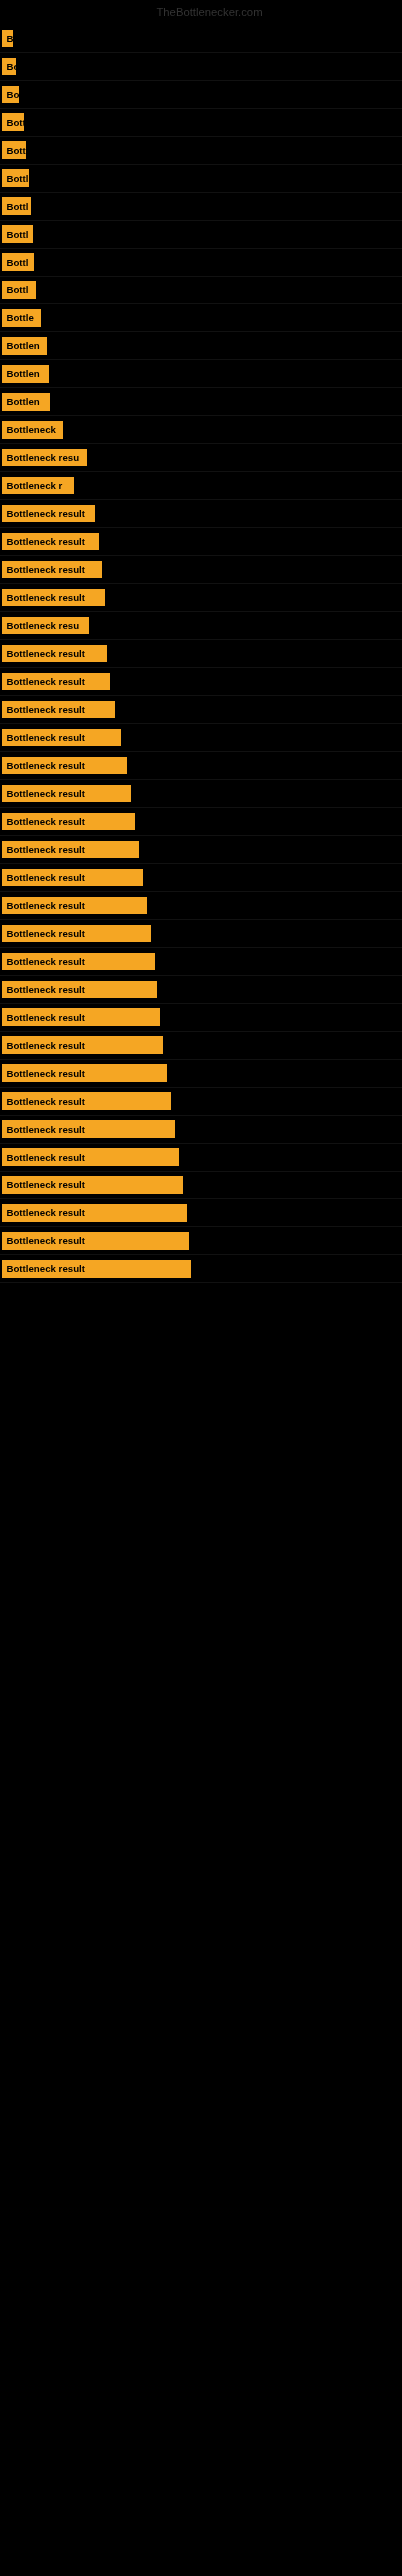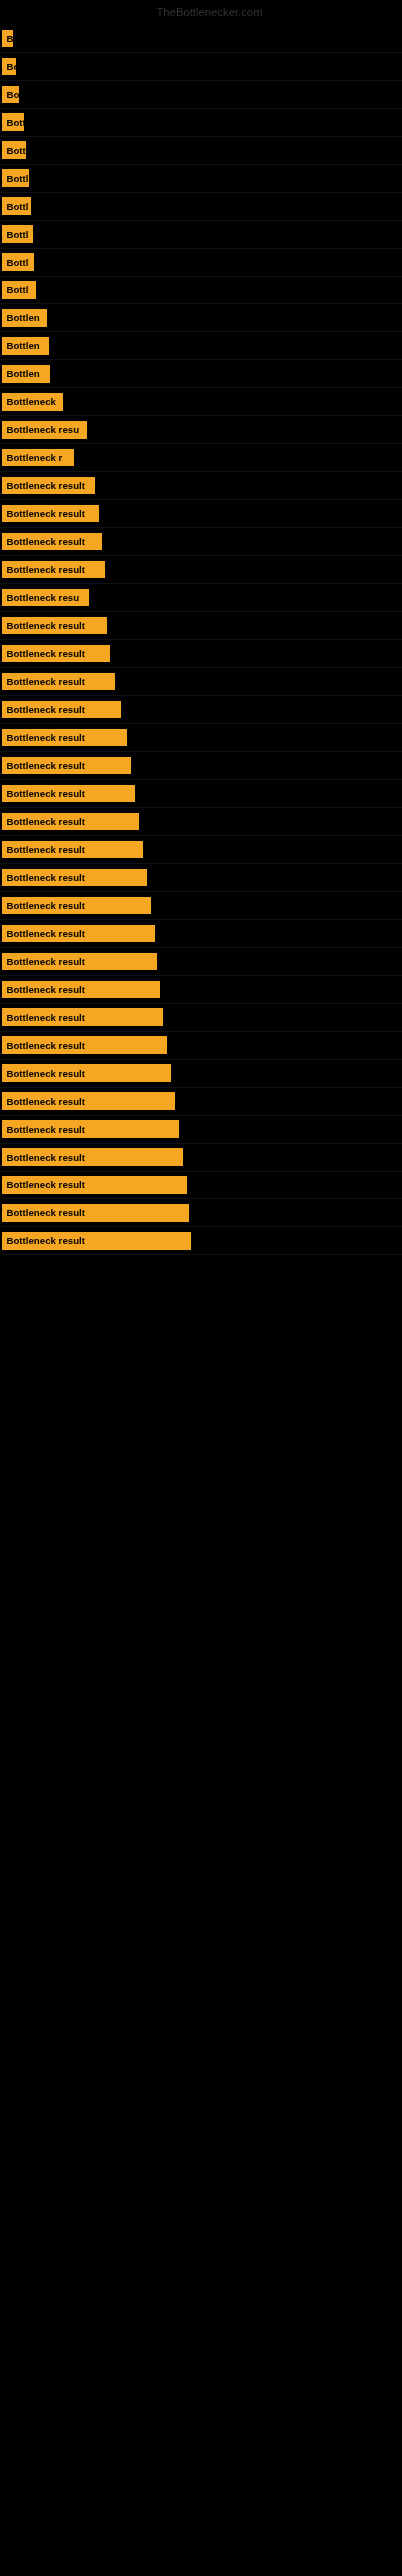--- a/index.html
+++ b/index.html
@@ -74,20 +74,23 @@
       <span class="result-label" style="width: 29px; max-width: 29px;">Bottl</span>
     </div>
     <div class="result-row">
       <span class="result-label" style="width: 31px; max-width: 31px;">Bottl</span>
     </div>
     <div class="result-row">
       <span class="result-label" style="width: 32px; max-width: 32px;">Bottl</span>
     </div>
     <div class="result-row">
       <span class="result-label" style="width: 34px; max-width: 34px;">Bottl</span>
+    </div>
+    <div class="result-row">
+      <span class="result-label" style="width: 39px; max-width: 39px;">Bottle</span>
     </div>
     <div class="result-row">
       <span class="result-label" style="width: 45px; max-width: 45px;">Bottlen</span>
     </div>
     <div class="result-row">
       <span class="result-label" style="width: 47px; max-width: 47px;">Bottlen</span>
     </div>
     <div class="result-row">
       <span class="result-label" style="width: 48px; max-width: 48px;">Bottlen</span>
     </div>

